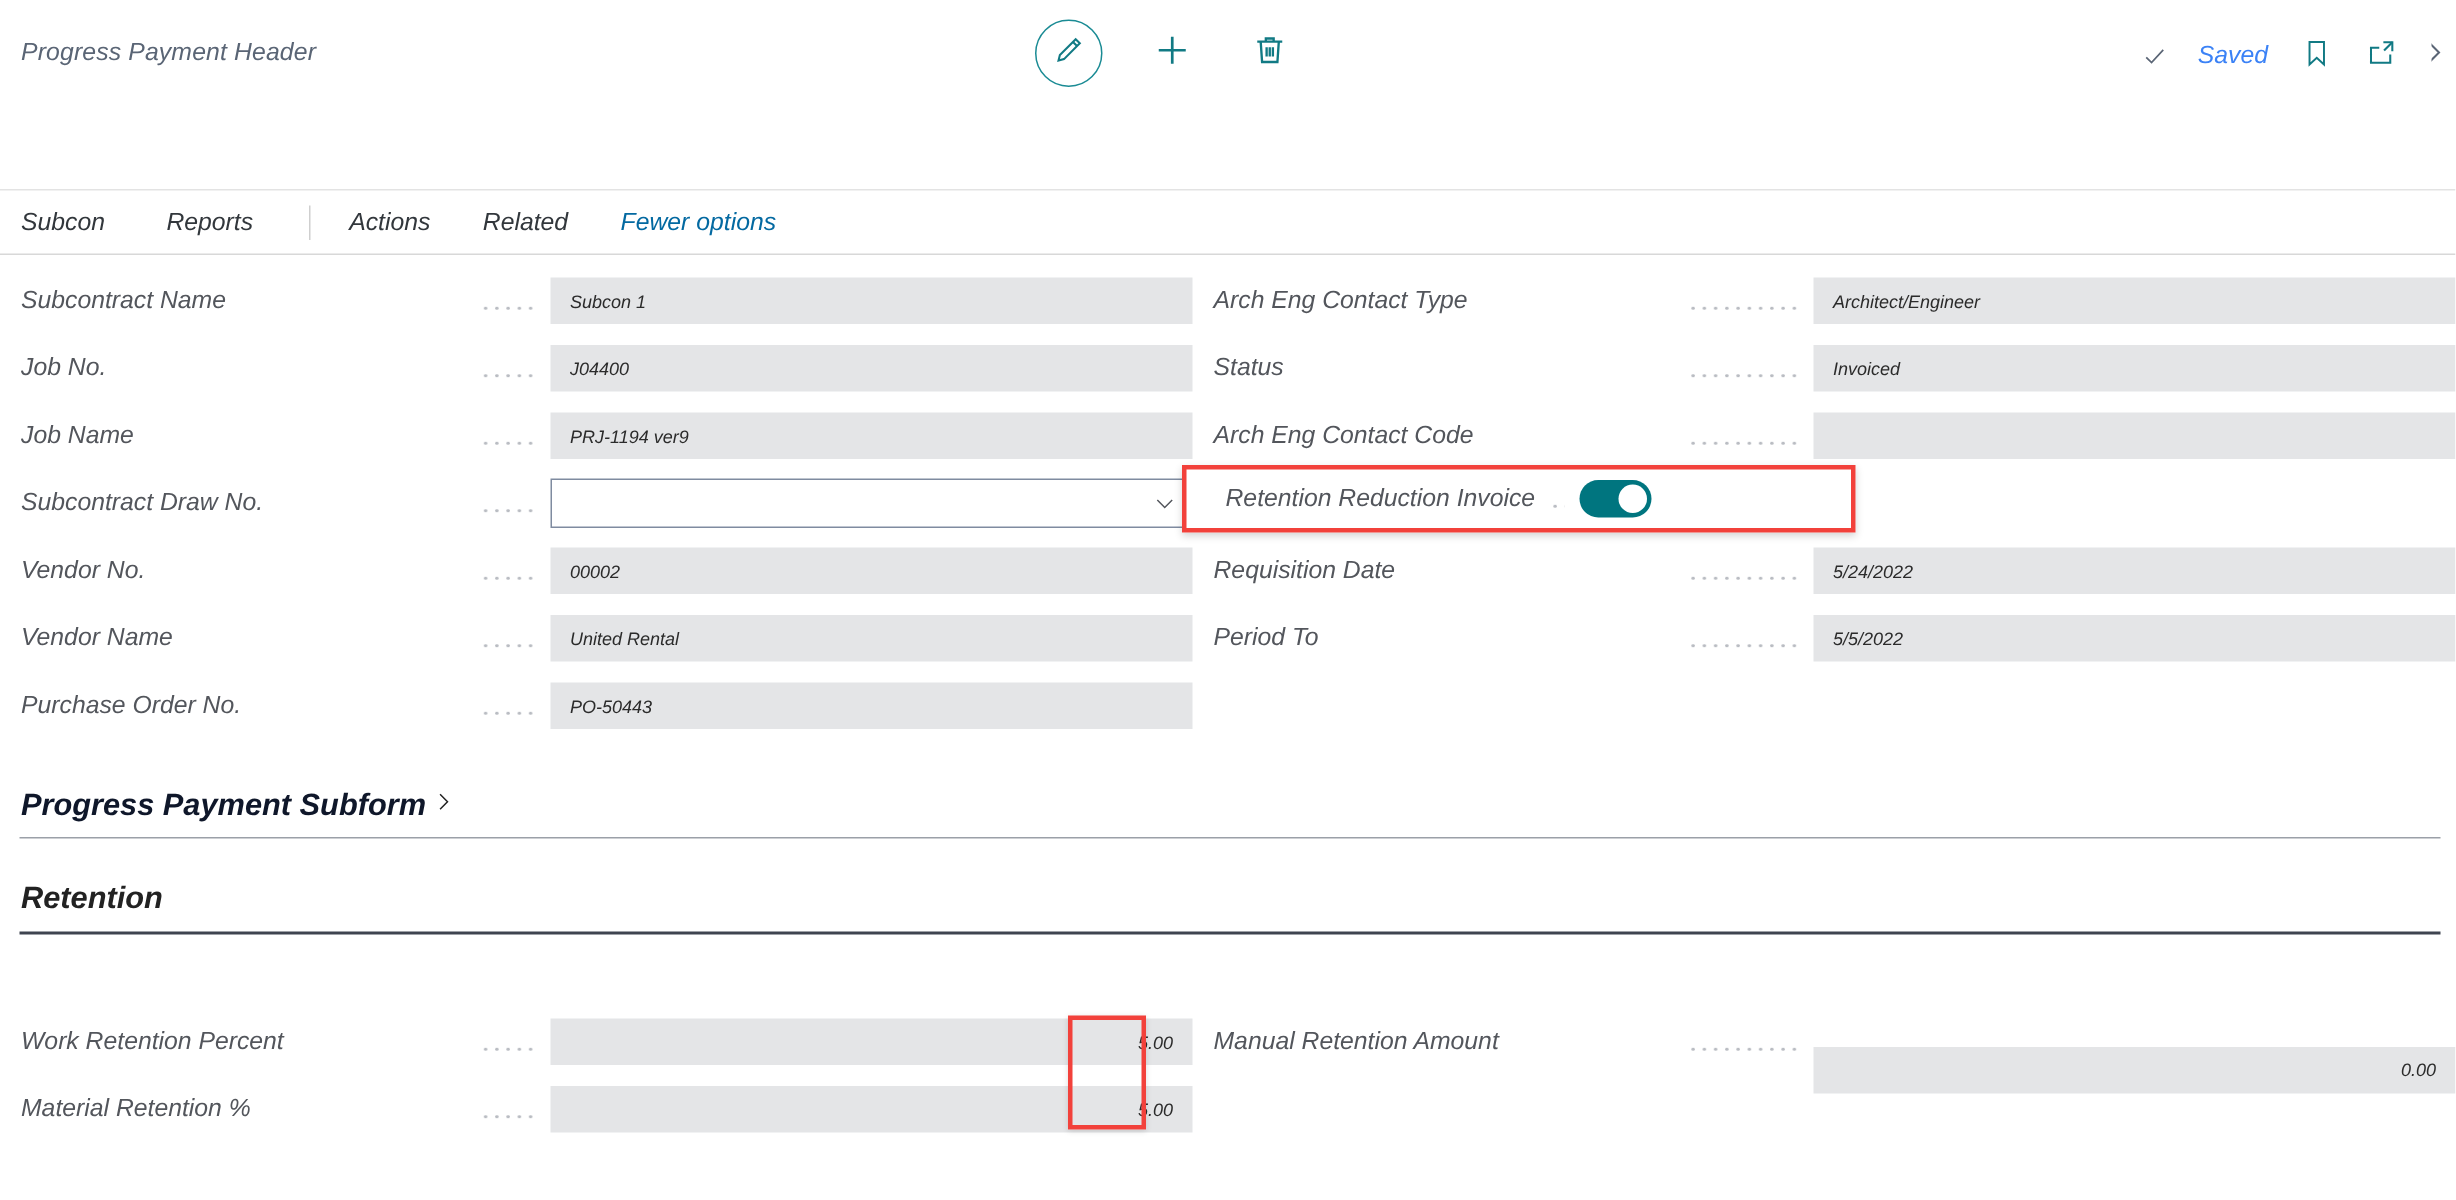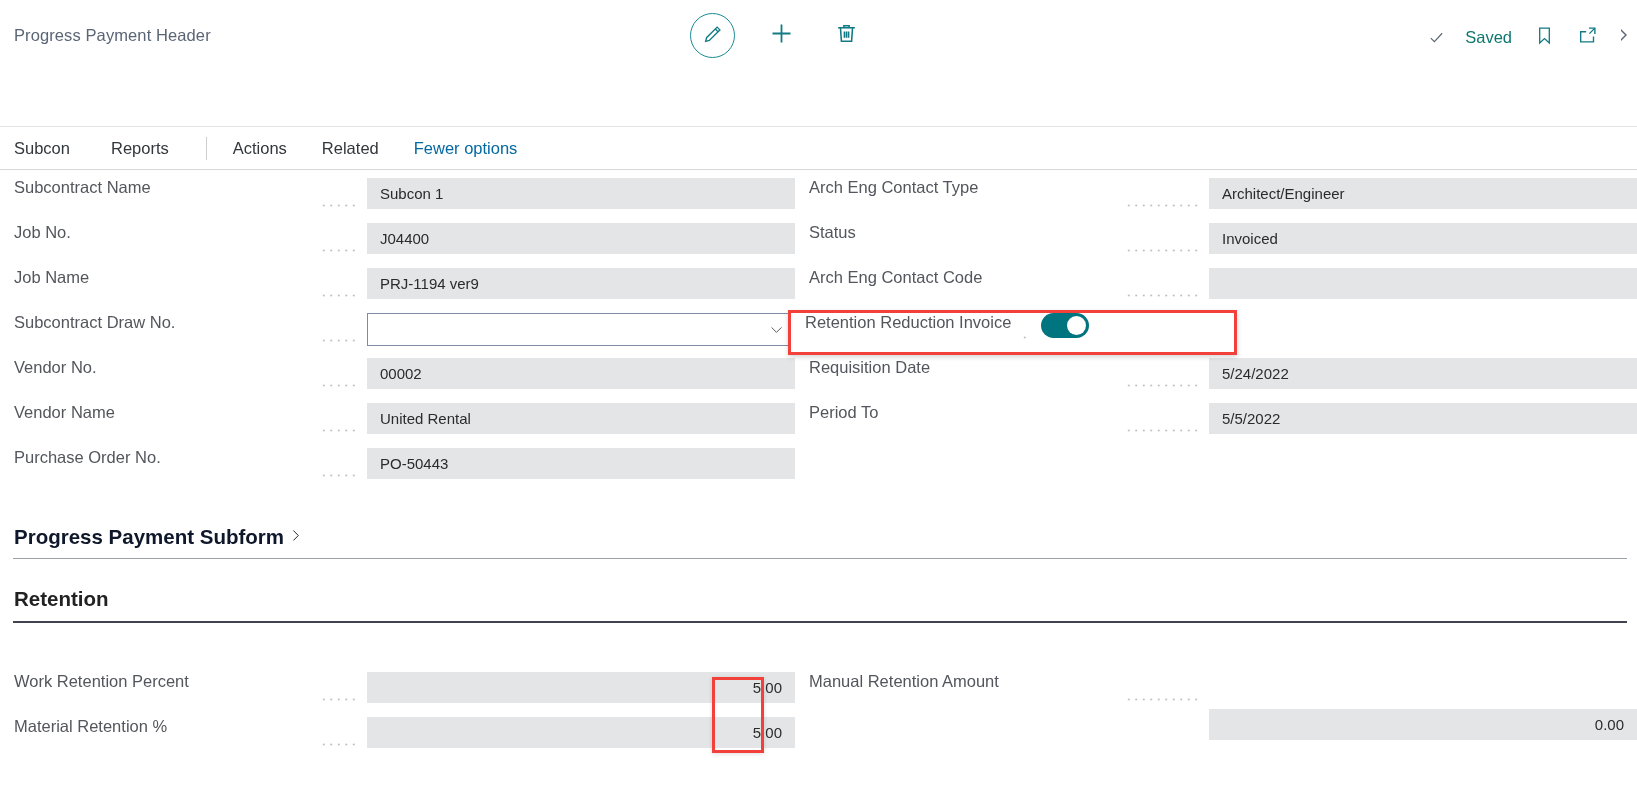--- a/index.html
+++ b/index.html
@@ -7,20 +7,21 @@
     margin: 0; padding: 0;
     width: 1637px; height: 800px;
     background: #ffffff;
     font-family: "Liberation Sans", sans-serif;
     overflow: hidden;
   }
   #page {
     position: relative;
     width: 1637px; height: 800px;
     background: #ffffff;
+    font-style: italic;
   }
 
   
   .topbar {
     position: relative;
     height: 72px;
     width: 100%;
   }
   .breadcrumb {
     position: absolute;
@@ -68,21 +69,21 @@
     right: 0px; top: 24px;
     display: flex;
     align-items: center;
     gap: 22px;
     padding-right: 6px;
   }
   .saved {
     display: flex;
     align-items: center;
     gap: 20px;
-    color: #0f766e;
+    color: #3b82f6;
     font-size: 16.5px;
   }
   .saved svg { display: block; }
 
   
   .navstrip {
     position: absolute;
     left: 0; top: 126px;
     width: 1637px;
     height: 44px;
@@ -116,21 +117,21 @@
     left: 0; top: 178px;
     width: 1637px;
   }
   .col-left  { position: absolute; left: 0px;   top: 0; width: 795px; }
   .col-right { position: absolute; left: 795px; top: 0; width: 842px; }
 
   .frow {
     position: relative;
     height: 45px;
     display: flex;
-    align-items: flex-start;
+    align-items: center;
   }
   .flabel {
     font-size: 16.5px;
     color: #53565c;
     white-space: nowrap;
     padding-left: 14px;
     flex: 0 0 auto;
   }
   .col-right .flabel { padding-left: 14px; }
   .dots {
@@ -144,21 +145,21 @@
     min-width: 10px;
     align-self: center;
   }
   .fval {
     flex: 0 0 auto;
     height: 31px;
     background: #e4e5e7;
     display: flex;
     align-items: center;
     padding: 0 13px;
-    font-size: 15px;
+    font-size: 12px;
     color: #2b2b2b;
     white-space: nowrap;
     overflow: hidden;
   }
   .col-left .fval  { width: 428px; }
   .col-right .fval { width: 428px; }
 
   
   .col-left .flabel  { width: 320px; padding-right: 0; }
   .col-left .dots    { margin-left: 0; }
@@ -443,21 +444,21 @@
       <div class="frow">
         <div class="flabel">Period To</div>
         <div class="dots"></div>
         <div class="fval">5/5/2022</div>
       </div>
     </div>
   </div>
 
   <div class="annot" id="annot-toggle">
     <div class="inner-row" style="pointer-events:auto;">
-      <div class="frow toggle-row" style="width:100%;height:100%;">
+      <div class="frow toggle-row" style="width:100%;height:100%;margin-left:12px;">
         <div class="flabel">Retention Reduction Invoice</div>
         <div class="dots"></div>
         <div class="toggle-wrap">
           <div class="toggle">
             <div class="knob"></div>
           </div>
         </div>
       </div>
     </div>
   </div>

